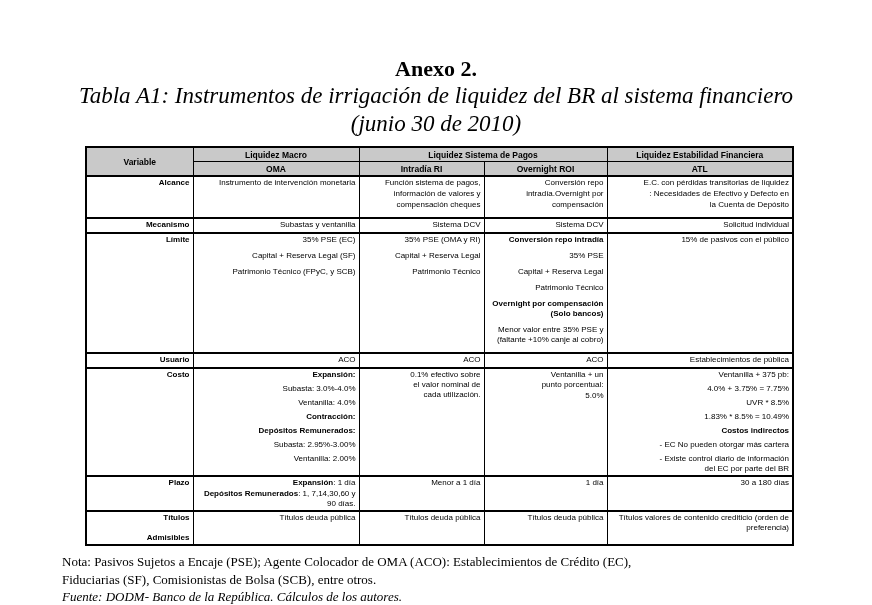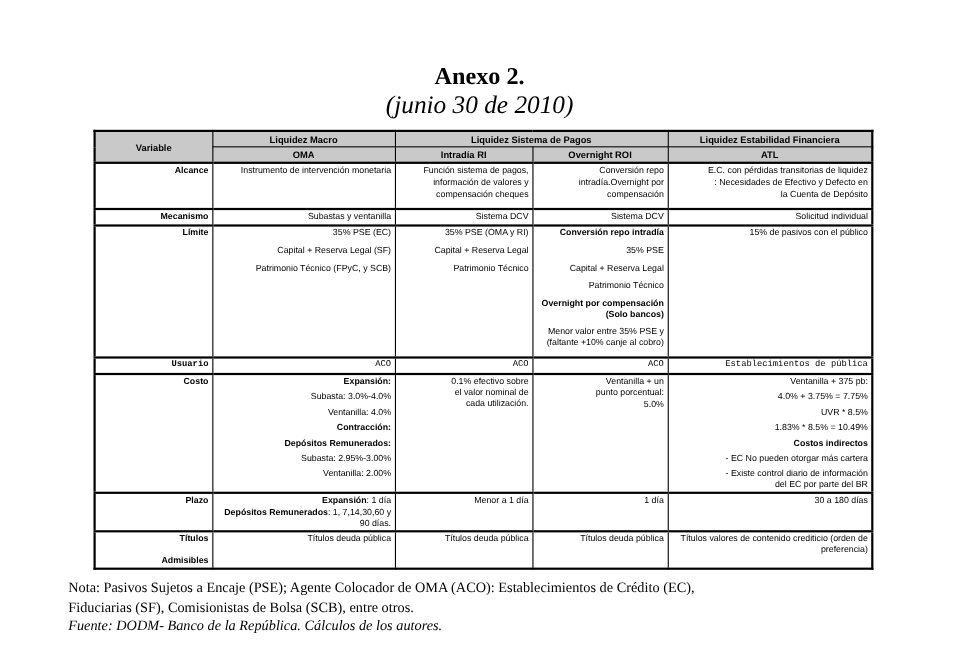--- a/index.html
+++ b/index.html
@@ -16,33 +16,34 @@
   td.rowlabel{font-weight:bold;vertical-align:middle;}
   td.rowlabel.vtop{vertical-align:top;}
   .labline + .labline{margin-top:10px;}
   td.center{text-align:center;}
   td.vmid{vertical-align:middle;}
   .para + .para{margin-top:var(--pgap,6px);}
   .b{font-weight:bold;}
   tbody tr:nth-child(1)>td{height:38px;}
   tbody tr:nth-child(2)>td{height:11px;}
   tbody tr:nth-child(3)>td{height:116px;}
-  tbody tr:nth-child(4)>td{height:11px;font-family:Liberation Mono, monospace;}
+  tbody tr:nth-child(4)>td{height:11px;}
   tbody tr:nth-child(5)>td{height:102px;padding-left:48px;}
   tbody tr:nth-child(6)>td{height:31px;margin-top:36px;}
   tbody tr:nth-child(7)>td{height:29px;}
   .notes{margin:7px 0 0 62px;width:780px;font-size:13px;line-height:1.32;font-family:"Liberation Serif",serif;}
   .fuente{font-style:italic;}
 </style>
 </head>
 <body>
 
 <div class="page">
 
   <div class="title">Anexo 2.</div>
+  <div class="subtitle">Tabla A1: Instrumentos de irrigación de liquidez del BR al sistema financiero</div>
   <div class="subtitle">(junio 30 de 2010)</div>
 
   <table class="grid">
     <colgroup>
       <col style="width:107px">
         <col style="width:166px">
         <col style="width:125px">
         <col style="width:123px">
         <col style="width:186px">
     </colgroup>

